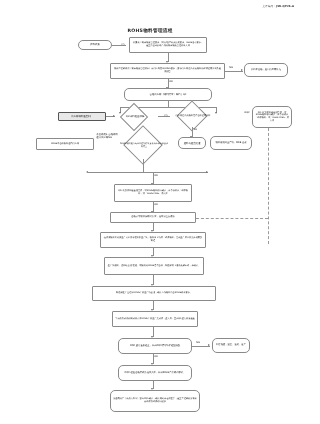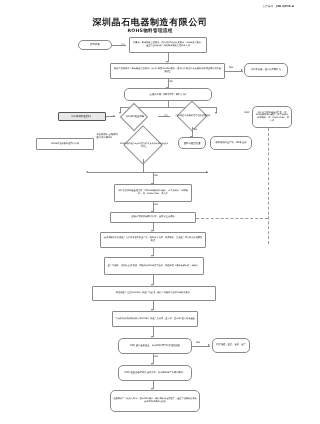--- a/index.html
+++ b/index.html
@@ -83,21 +83,20 @@
 </style>
 </head>
 <body>
 
 <div id="page">
 
   <div class="doccode">
     <span>文件编号：</span><b>JSD-QP26-A</b>
   </div>
 
-  <div class="title">深圳晶石电器制造有限公司</div>
   <div class="subtitle">ROHS物料管理流程</div>
 
   <div class="node rounded" style="left:78px;top:40px;width:34px;height:10px;">资料收集</div>
 
   <div class="ln h" style="left:112px;top:44.7px;width:14px;"></div>
   <div class="hollow" style="left:121px;top:41.5px;">⇨</div>
 
   <div class="node" style="left:129px;top:37px;width:78px;height:16px;font-size:2.2px;">收集客户有害物质管控要求、国家/地区相关法规要求、RoHS指令要求，建立符合本公司产品的有害物质管控标准文件</div>
 
   <div class="ln v" style="left:167.7px;top:53px;height:9px;"></div>

